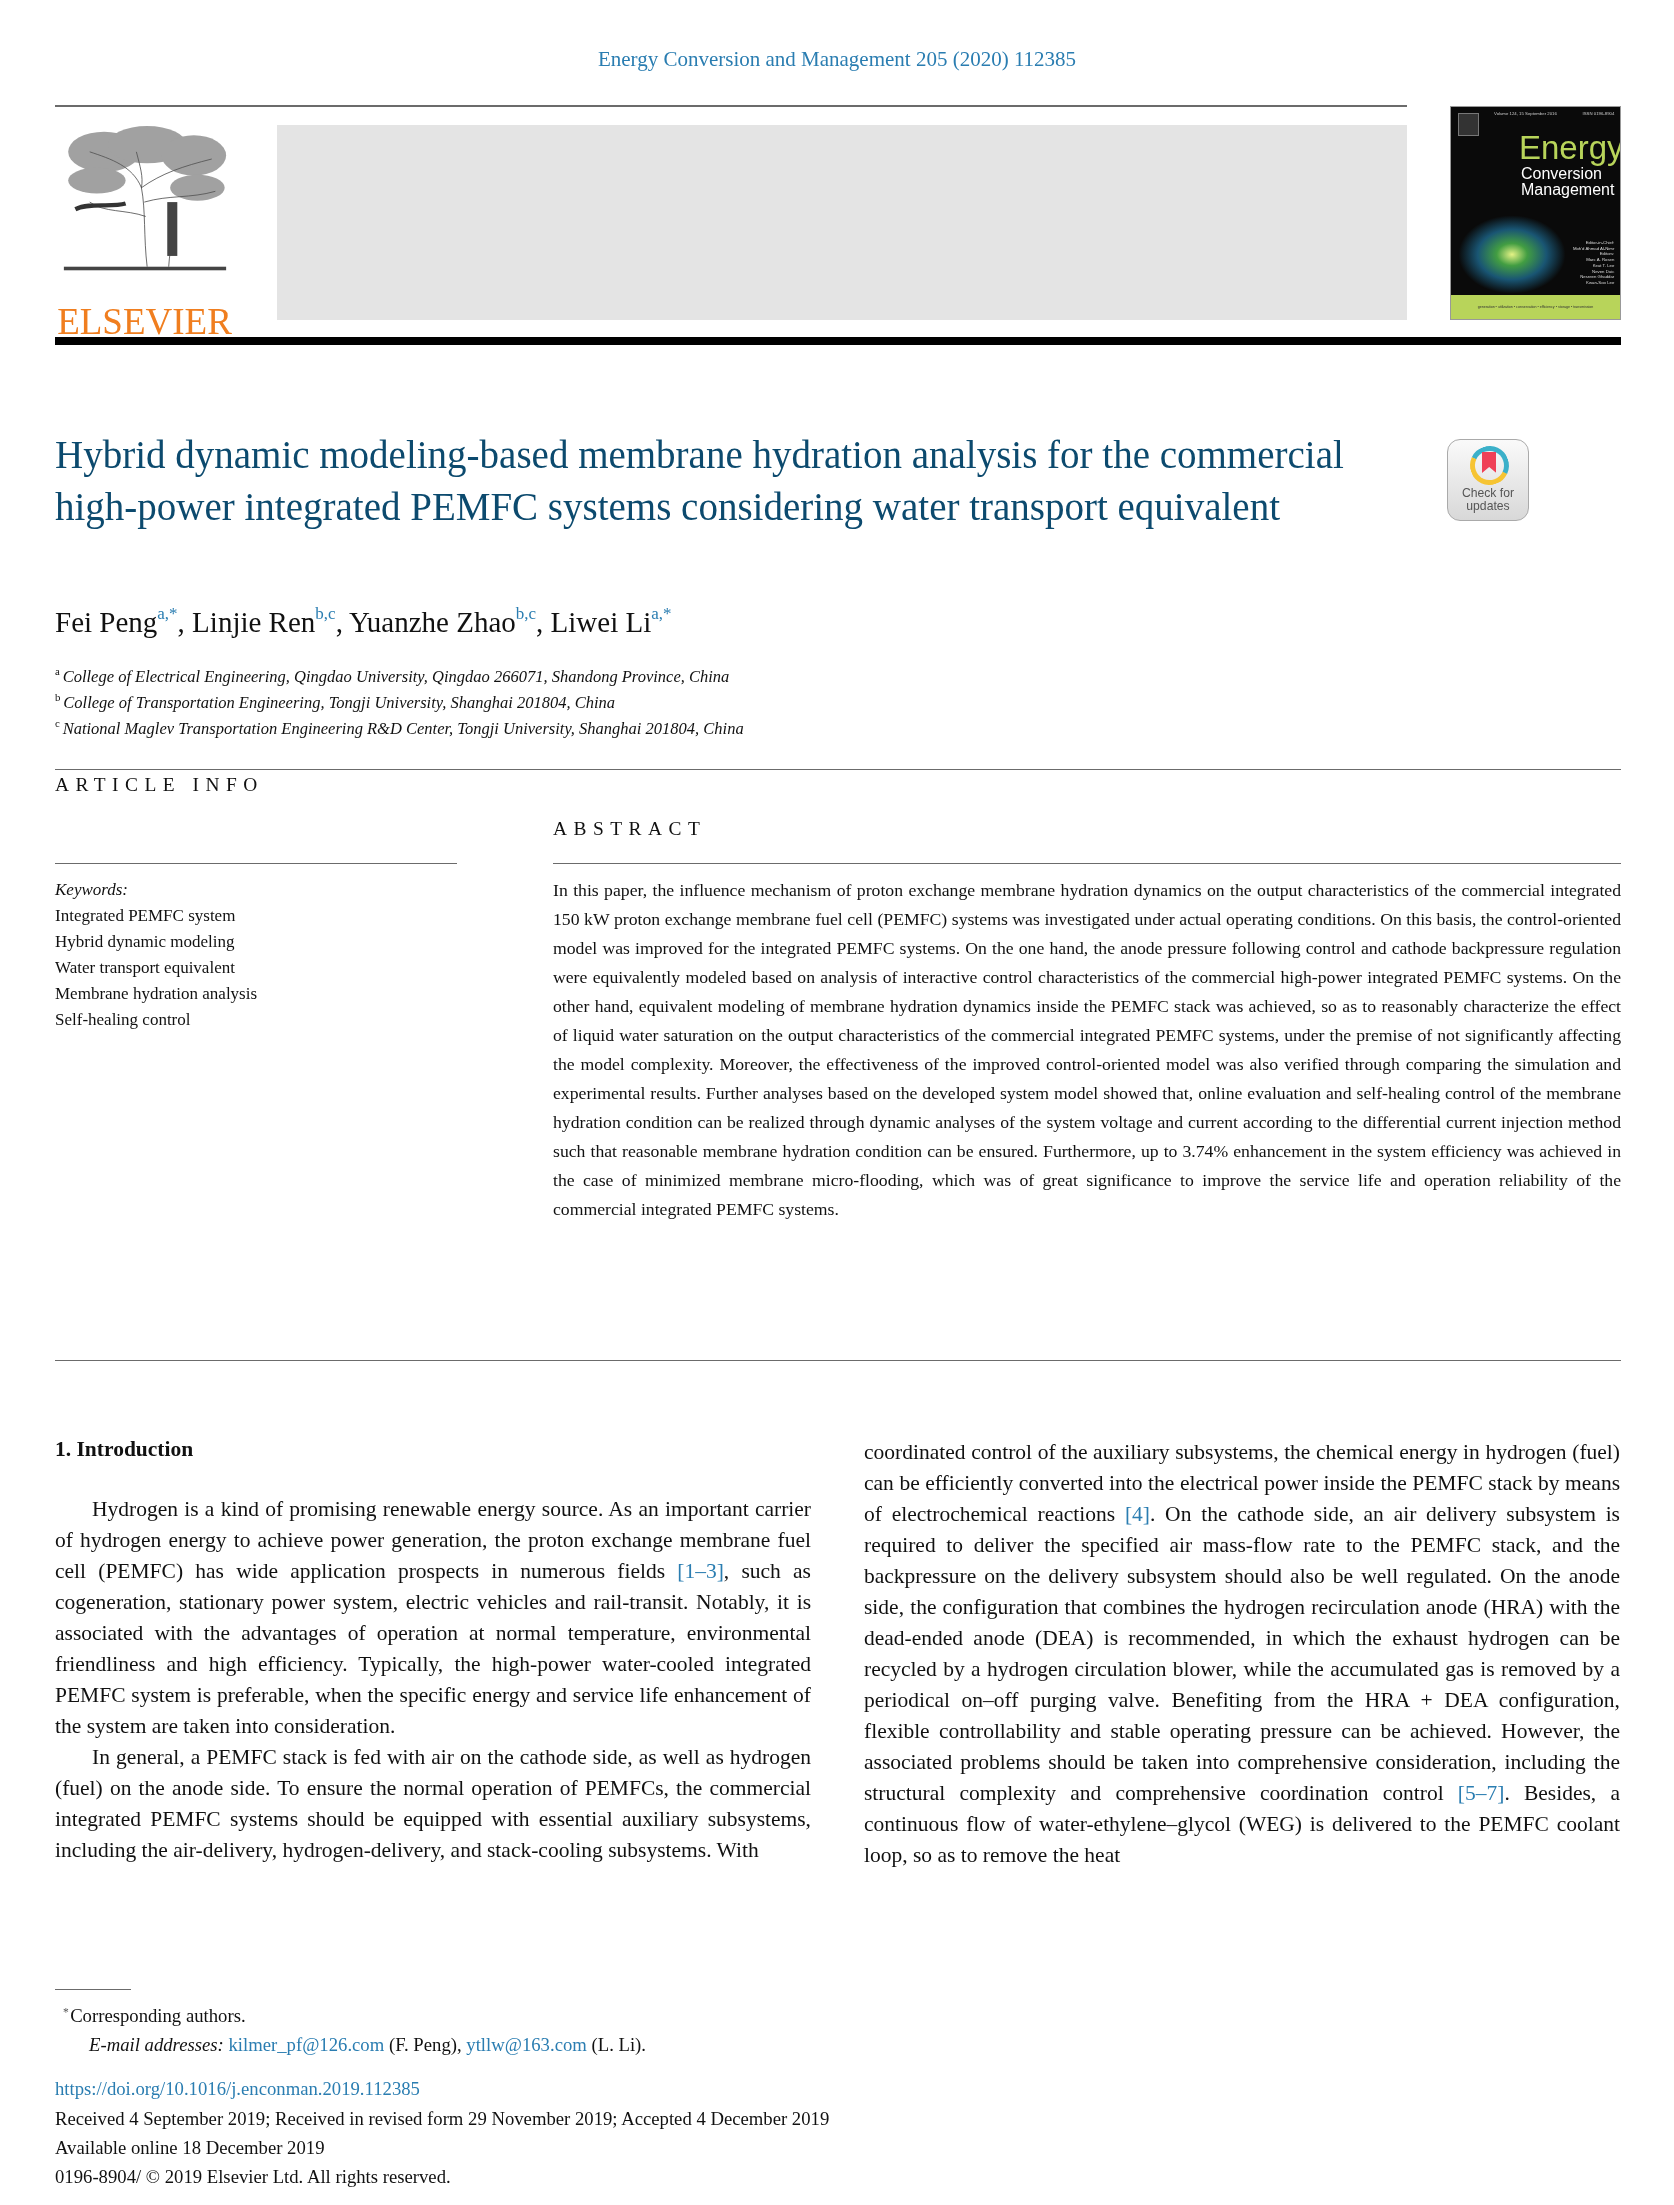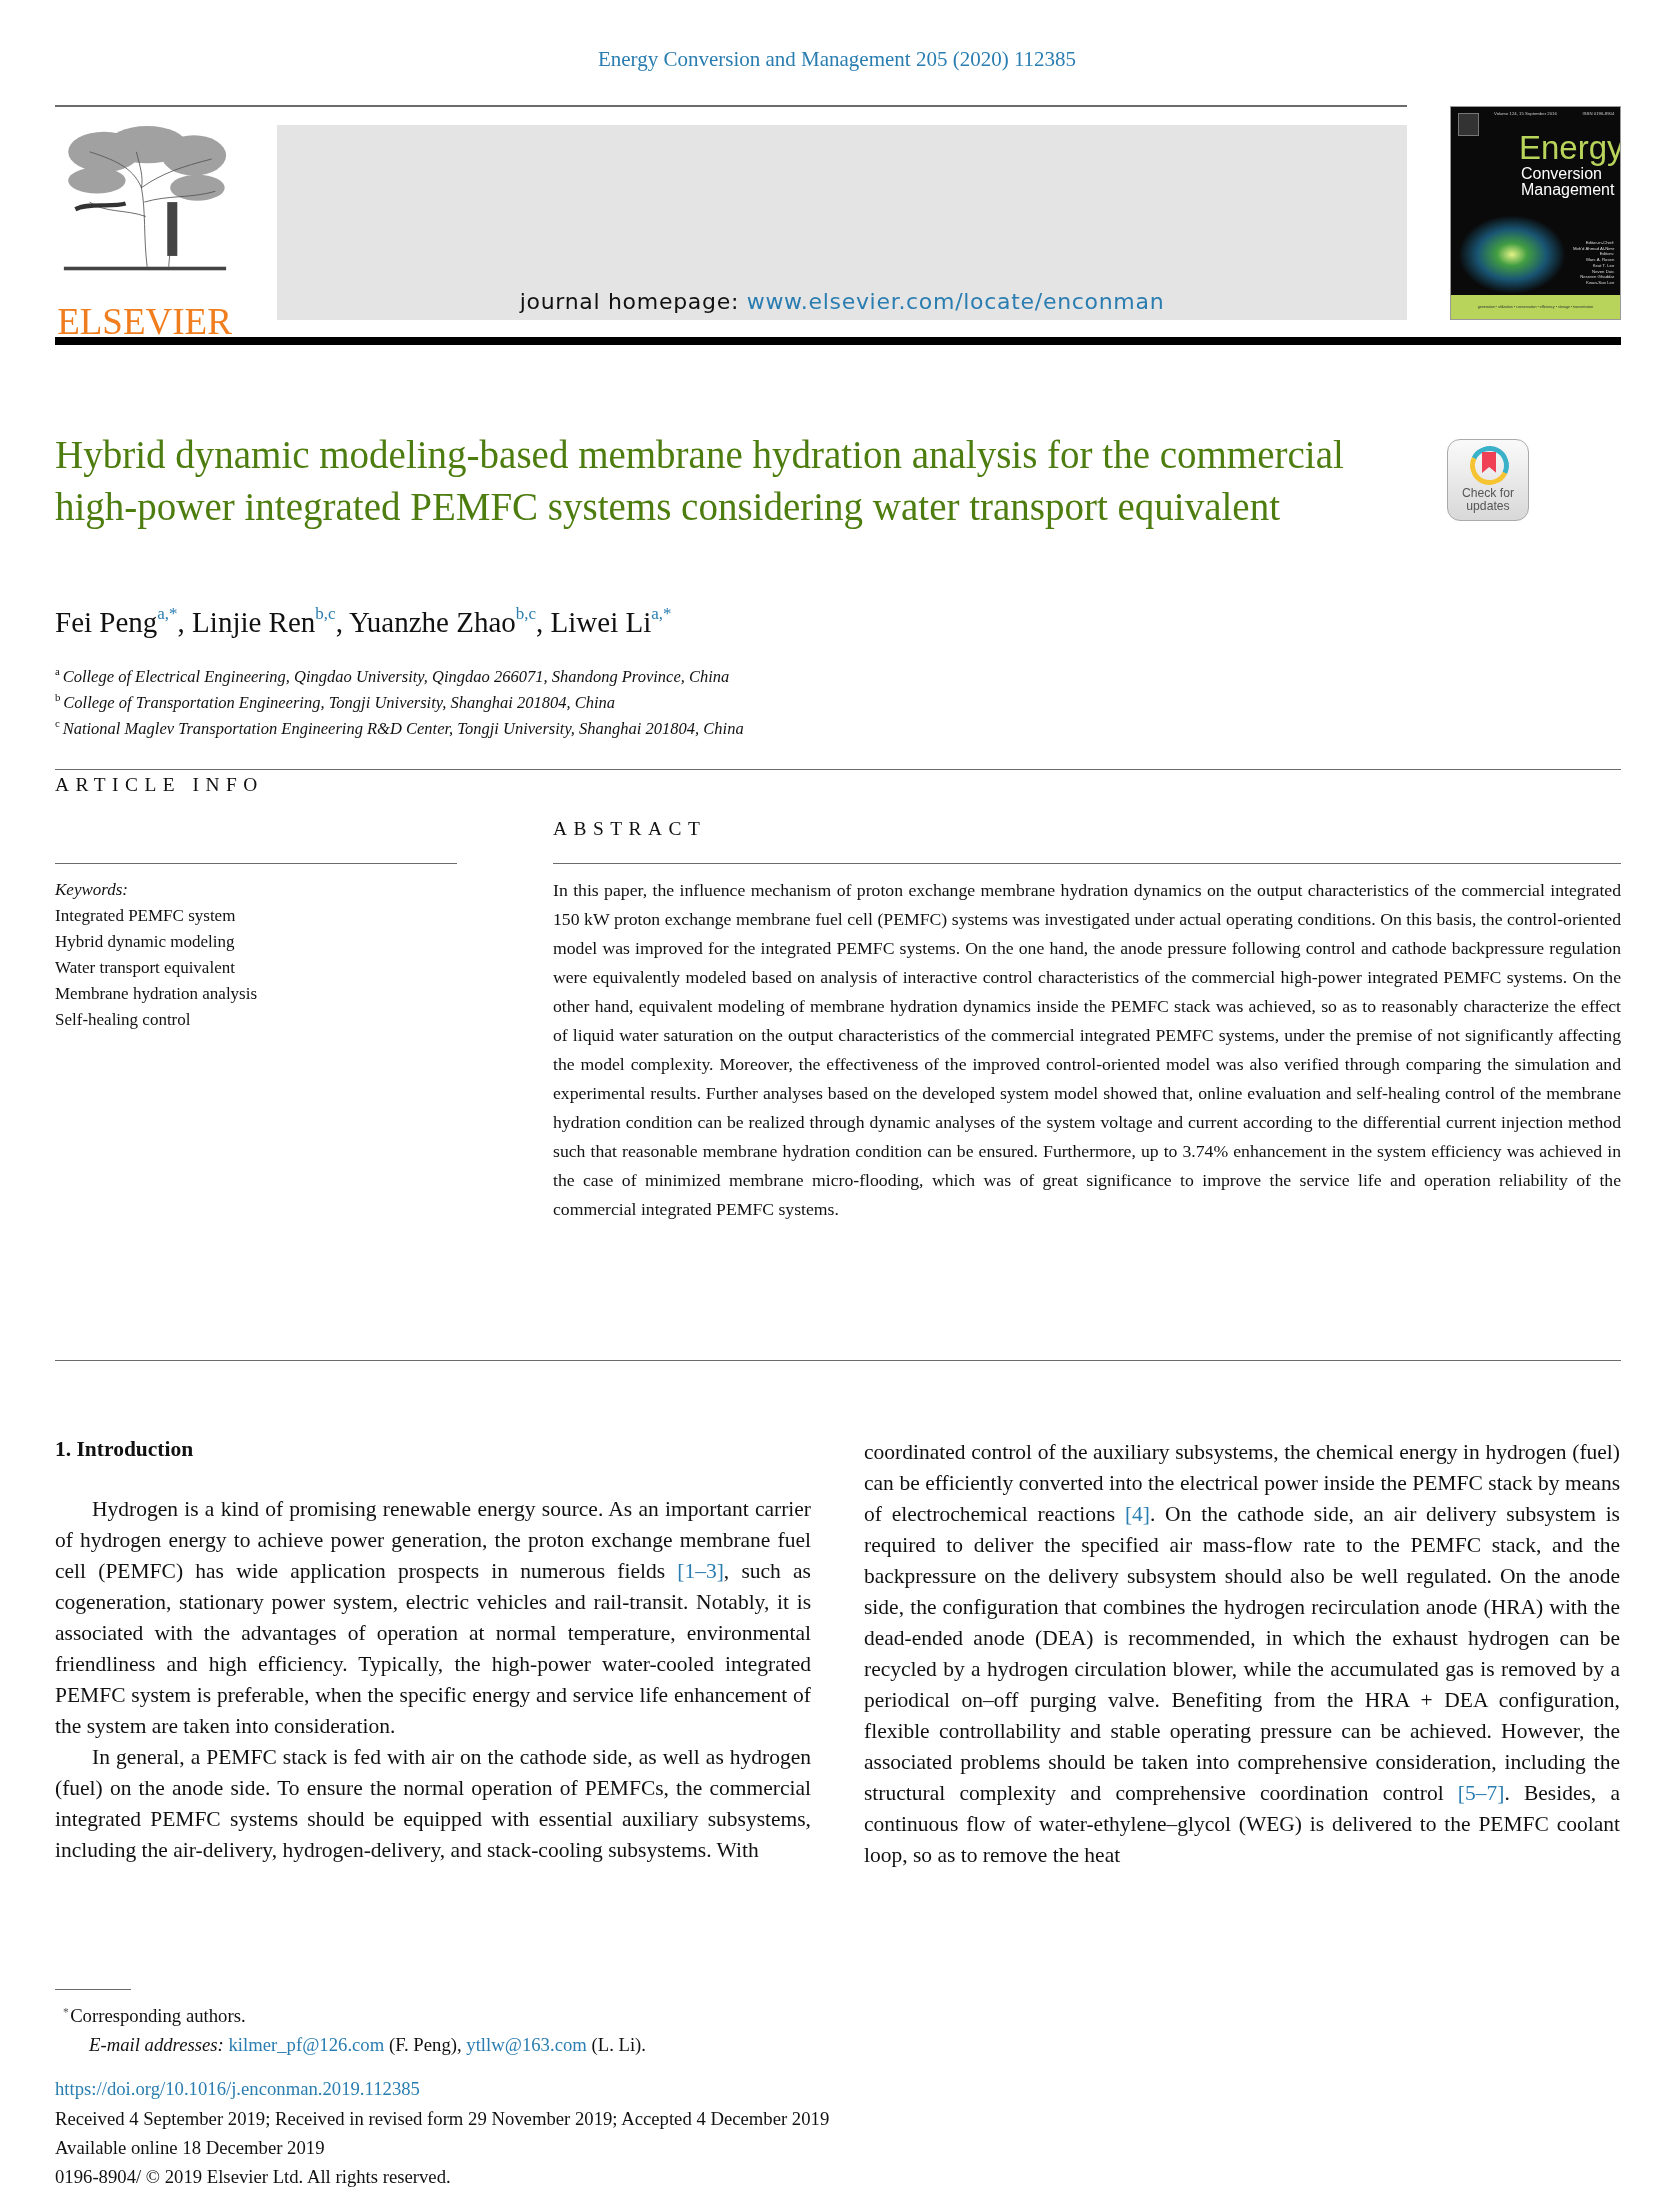--- a/index.html
+++ b/index.html
@@ -25,21 +25,21 @@
   .cover .cv-energy { position:absolute; top:21.5px; left:68px; font-size:33px; color:#b8d45a; font-family:"Liberation Sans",sans-serif; }
   .cover .cv-conv { position:absolute; top:59px; left:70px; font-size:16px; color:#fff; font-family:"Liberation Sans",sans-serif; line-height:16px; }
   .cover .cv-glow { position:absolute; top:108px; left:7.2px; width:108px; height:79px; border-radius:50%;
      background:radial-gradient(ellipse at 50% 50%, rgba(240,255,140,0.95) 0%, rgba(90,220,90,0.7) 20%, rgba(40,160,220,0.5) 45%, rgba(0,0,0,0) 70%); }
   .cover .cv-editors { position:absolute; top:133px; right:5.7px; width:57px; text-align:right; font-size:4.3px; line-height:5.7px; color:#ddd; font-family:"Liberation Sans",sans-serif; }
   .cover .cv-band { position:absolute; bottom:0; left:0; width:100%; height:24.4px; background:#b8d45a; }
   .cover .cv-band span { display:block; text-align:center; font-size:3.6px; margin-top:10px; color:#333; font-family:"Liberation Sans",sans-serif; }
   .thick-rule { top:337px; left:55px; width:1566px; height:8px; background:#000; }
 
   
-  .title { top:429px; left:55px; width:1335px; font-size:39px; line-height:52px; color:#4d7c0f; }
+  .title { top:429px; left:55px; width:1335px; font-size:39px; line-height:52px; color:#0c4a6e; }
   .crossmark { top:439px; left:1447px; width:82px; height:82px; border:0.7px solid #aaa; border-radius:13px;
                background:linear-gradient(#fafafa,#d8d8d8); box-sizing:border-box; }
   .crossmark .ring { position:absolute; left:21.5px; top:5.7px; width:39px; height:39px; border-radius:50%;
         border:5px solid #3bb0c9; border-bottom-color:#f6c433; border-left-color:#f6c433; box-sizing:border-box; transform:rotate(-20deg); }
   .crossmark .ribbon { position:absolute; left:34px; top:11.5px; width:14.4px; height:21.5px; background:#ef4056;
         clip-path:polygon(0 0,100% 0,100% 100%,50% 72%,0 100%); }
   .crossmark .cm-text { position:absolute; top:47px; width:100%; text-align:center; font-size:12.2px; line-height:13px; color:#555; font-family:"Liberation Sans",sans-serif; }
 
   .authors { top:606px; left:55px; font-size:29px; color:#111; white-space:nowrap; }
   .authors sup { font-size:17px; color:#2a7db1; vertical-align:13px; line-height:0; }
@@ -93,23 +93,20 @@
       <ellipse cx="190" cy="90" rx="38" ry="18"></ellipse>
     </g>
     <rect x="148" y="110" width="14" height="75" fill="#444"></rect>
     <path d="M20 120 C40 110 70 118 90 112" stroke="#333" stroke-width="6" fill="none"></path>
     <rect x="4" y="200" width="226" height="5" fill="#444"></rect>
   </svg>
   <div class="logo-word">ELSEVIER</div>
 </div>
 
 <div class="abs banner">
-  <div class="homepage">
-    <span>journal homepage: </span><a>www.elsevier.com/locate/enconman</a>
-  </div>
 </div>
 
 <div class="abs cover">
   <div class="cv-logo"></div>
   <div class="cv-vol">Volume 124, 15 September 2016</div>
   <div class="cv-issn">ISSN 0196-8904</div>
   <div class="cv-energy">Energy</div>
   <div class="cv-conv">
     <div>Conversion</div>
     <div>Management</div>

